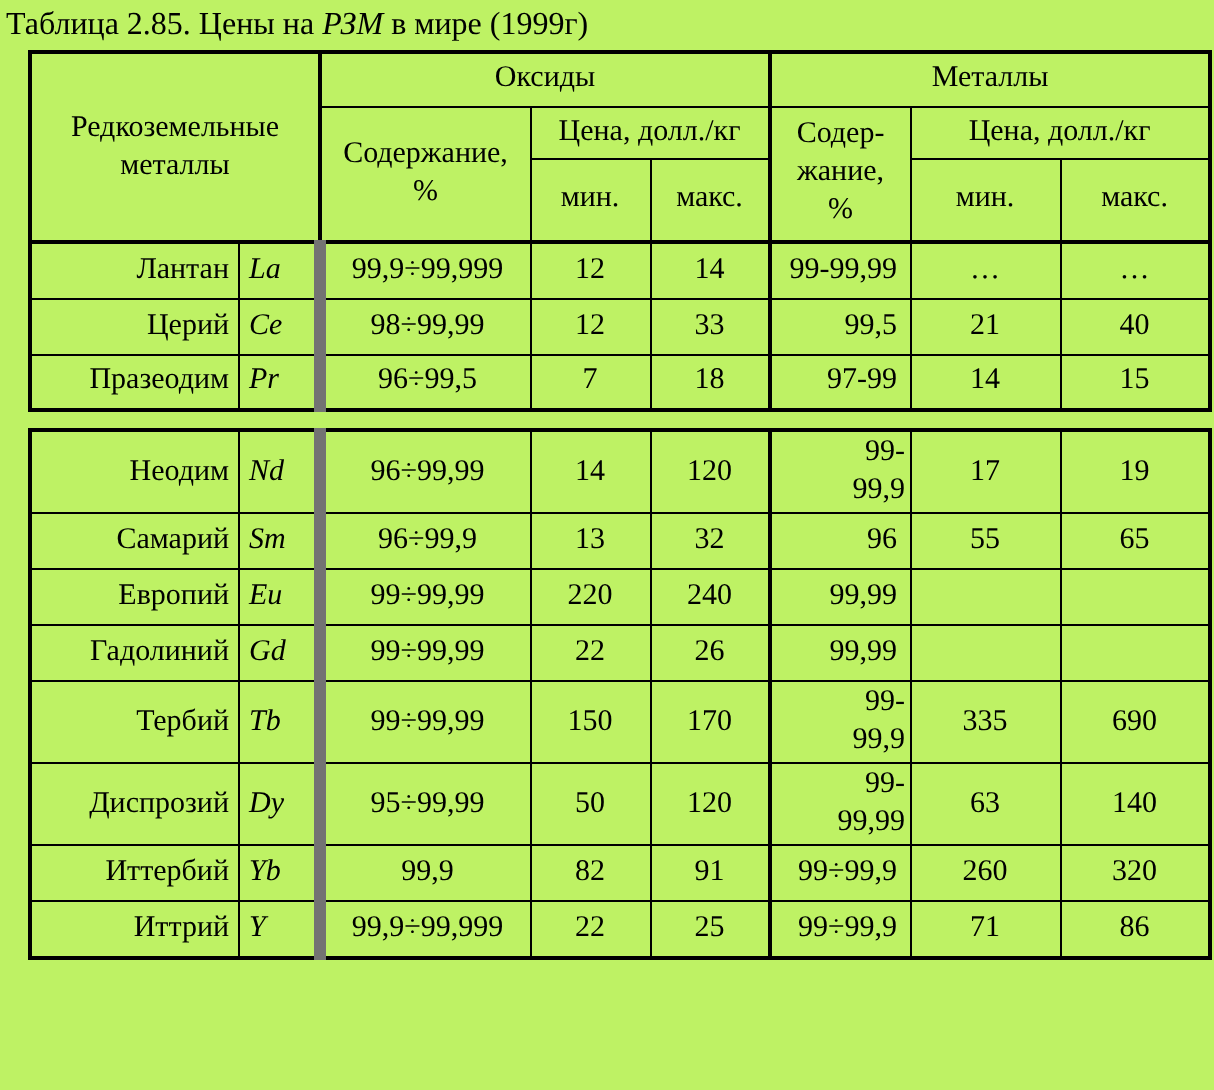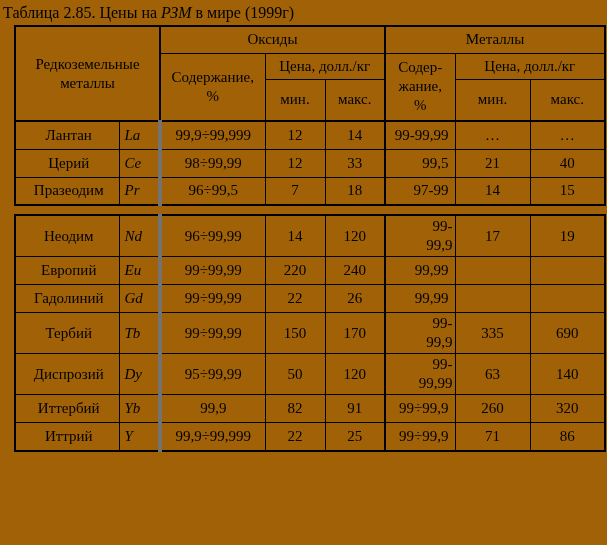--- a/index.html
+++ b/index.html
@@ -1,18 +1,18 @@
 <!DOCTYPE html>
 <html><head>
 <meta charset="utf-8">
 <style>
   html,body{margin:0;padding:0;background:#fff;}
   .page{
     width:607px;height:545px;overflow:hidden;box-sizing:border-box;
-    background:#a16207;color:#000;
+    background:#bef264;color:#000;
     font-family:"Liberation Serif","DejaVu Serif",serif;
     position:relative;
   }
   .title{
     padding:3px 0 2px 3px;
     font-size:16px;line-height:20px;white-space:nowrap;
   }
   .title .em{font-style:italic;}
   table.rem{
     border-collapse:collapse;table-layout:fixed;
@@ -28,23 +28,23 @@
   }
   thead tr.hr1{height:27px;}
   thead tr.hr2{height:26px;}
   thead tr.hr3{height:42px;}
   tbody tr{height:28px;}
   
   .bl{border-left:2px solid #000;}
   
   table.part1 tbody tr:first-child td{border-top:2px solid #000;}
   
-  .c-name{text-align:center;padding-left:7px;white-space:nowrap;}
+  .c-name{text-align:right;padding-left:7px;white-space:nowrap;}
   .c-symbol{text-align:left;padding-left:5px;font-style:italic;}
-  .c-ox_content{border-left:4px solid #737373;}
+  .c-ox_content{border-left:6px solid #737373;}
   .c-me_content{border-left:2px solid #000;text-align:right;padding:1px 6px 1px 1px;}
   .c-me_content.wrap{padding:1px 2px;}
 </style>
 </head>
 <body>
 
 <div class="page">
 
   <div class="title"><span>Таблица 2.85. Цены на </span><span class="em">РЗМ</span><span> в мире (1999г)</span></div>
 
@@ -133,20 +133,30 @@
           <td class="c-symbol">Nd</td>
           <td class="c-ox_content">96÷99,99</td>
           <td class="c-ox_min">14</td>
           <td class="c-ox_max">120</td>
           <td class="c-me_content wrap">99-
 99,9</td>
           <td class="c-me_min">17</td>
           <td class="c-me_max">19</td>
         </tr>
         <tr>
+          <td class="c-name">Самарий</td>
+          <td class="c-symbol">Sm</td>
+          <td class="c-ox_content">96÷99,9</td>
+          <td class="c-ox_min">13</td>
+          <td class="c-ox_max">32</td>
+          <td class="c-me_content">96</td>
+          <td class="c-me_min">55</td>
+          <td class="c-me_max">65</td>
+        </tr>
+        <tr>
           <td class="c-name">Европий</td>
           <td class="c-symbol">Eu</td>
           <td class="c-ox_content">99÷99,99</td>
           <td class="c-ox_min">220</td>
           <td class="c-ox_max">240</td>
           <td class="c-me_content">99,99</td>
           <td class="c-me_min"></td>
           <td class="c-me_max"></td>
         </tr>
         <tr>

